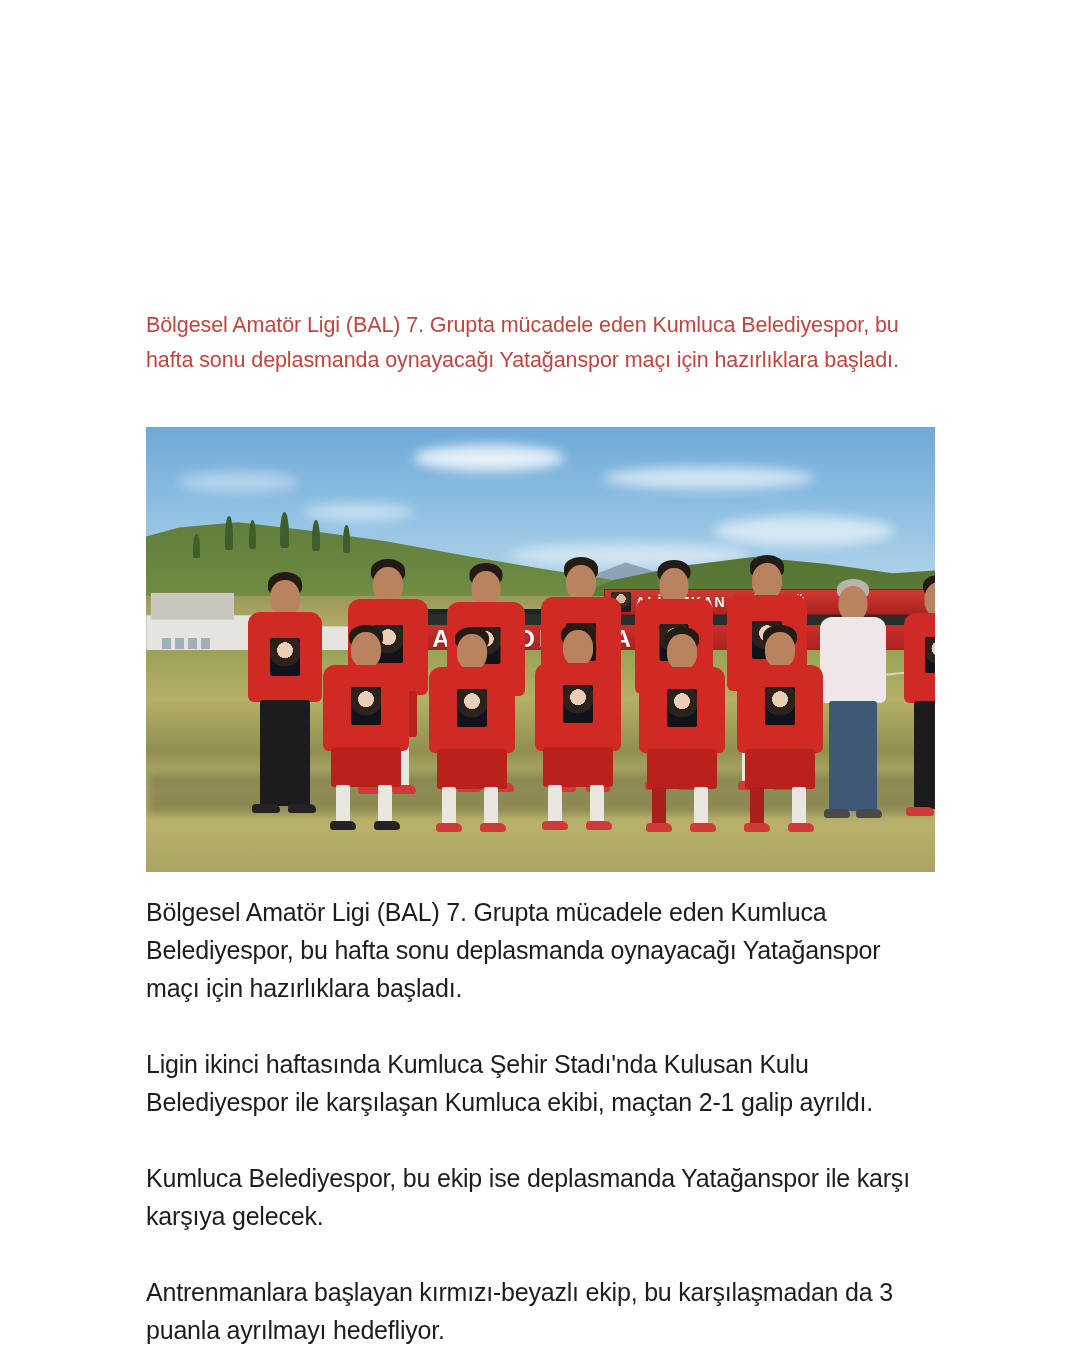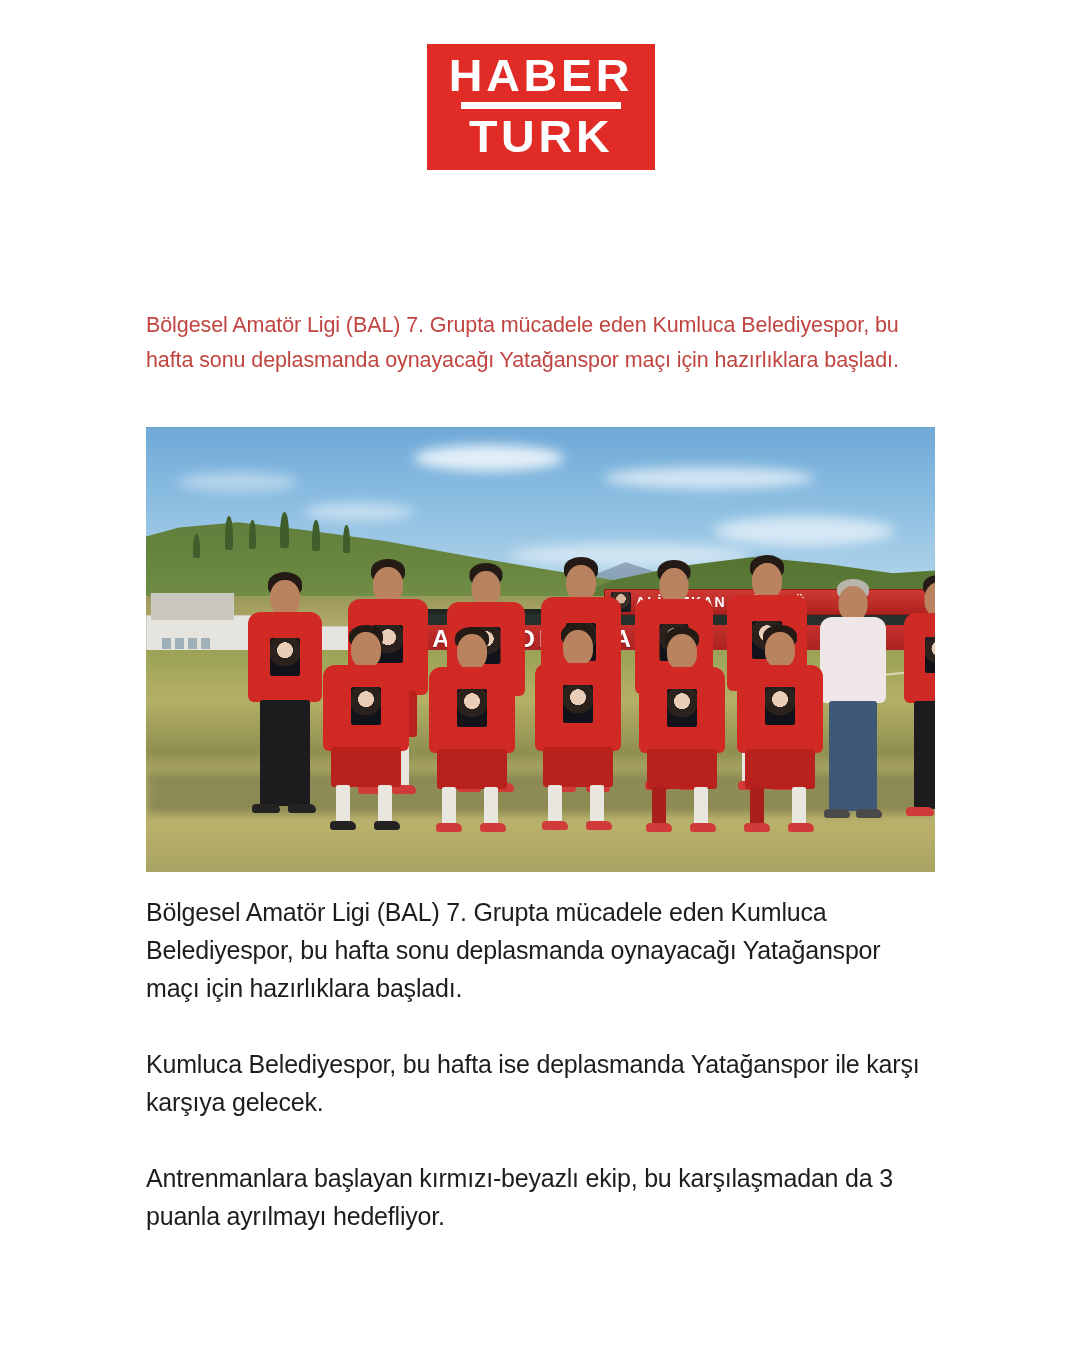--- a/index.html
+++ b/index.html
@@ -276,27 +276,20 @@
     line-height: 1.52;
     letter-spacing: -0.2px;
   }
   .body-copy p:last-child { margin-bottom: 0; }
 </style>
 </head>
 <body>
 
 <div class="page">
 
-  <div class="logo-wrap">
-    <div class="logo-box">
-      <div class="logo-word">HABER</div>
-      <div class="logo-rule"></div>
-      <div class="logo-word">TURK</div>
-    </div>
-  </div>
 
 
   <p class="summary">Bölgesel Amatör Ligi (BAL) 7. Grupta mücadele eden Kumluca Belediyespor, bu hafta sonu deplasmanda oynayacağı Yatağanspor maçı için hazırlıklara başladı.</p>
 
   <div class="photo">
     <div class="photo-inner">
 
       <div class="sky"></div>
       <div class="cloud c1"></div>
       <div class="cloud c2"></div>
@@ -501,17 +494,18 @@
         <div class="sock" style="left:60px; top:162px; width:14px; height:38px;"></div>
         <div class="boot" style="left:12px; top:198px; width:26px;"></div>
         <div class="boot" style="left:56px; top:198px; width:26px;"></div>
       </div>
 
     </div>
   </div>
 
   <div class="body-copy">
     <p>Bölgesel Amatör Ligi (BAL) 7. Grupta mücadele eden Kumluca Belediyespor, bu hafta sonu deplasmanda oynayacağı Yatağanspor maçı için hazırlıklara başladı.</p>
-    <p>Kumluca Belediyespor, bu hafta ise deplasmanda Yatağanspor ile karşı karşıya gelecek.</p>
+    <p>Ligin ikinci haftasında Kumluca Şehir Stadı'nda Kulusan Kulu Belediyespor ile karşılaşan Kumluca ekibi, maçtan 2-1 galip ayrıldı.</p>
+    <p>Kumluca Belediyespor, bu ekip ise deplasmanda Yatağanspor ile karşı karşıya gelecek.</p>
     <p>Antrenmanlara başlayan kırmızı-beyazlı ekip, bu karşılaşmadan da 3 puanla ayrılmayı hedefliyor.</p>
   </div>
 
 </div>
 
 </body></html>

